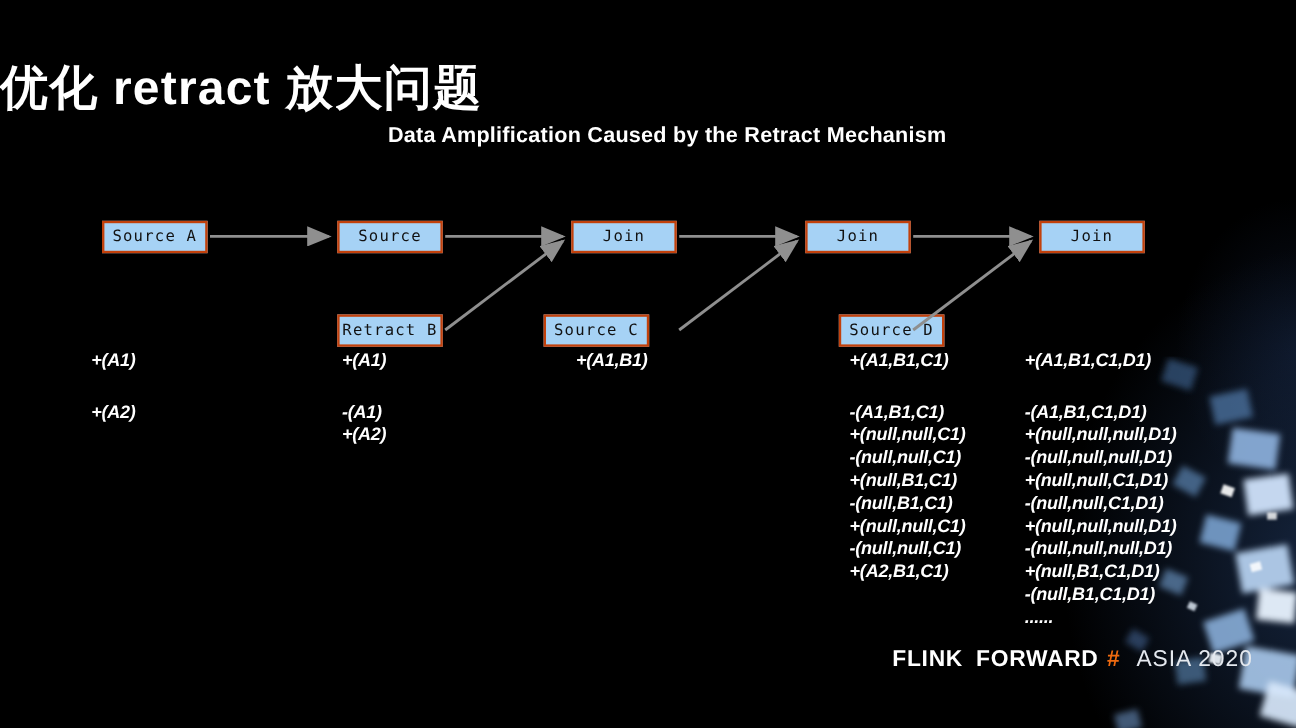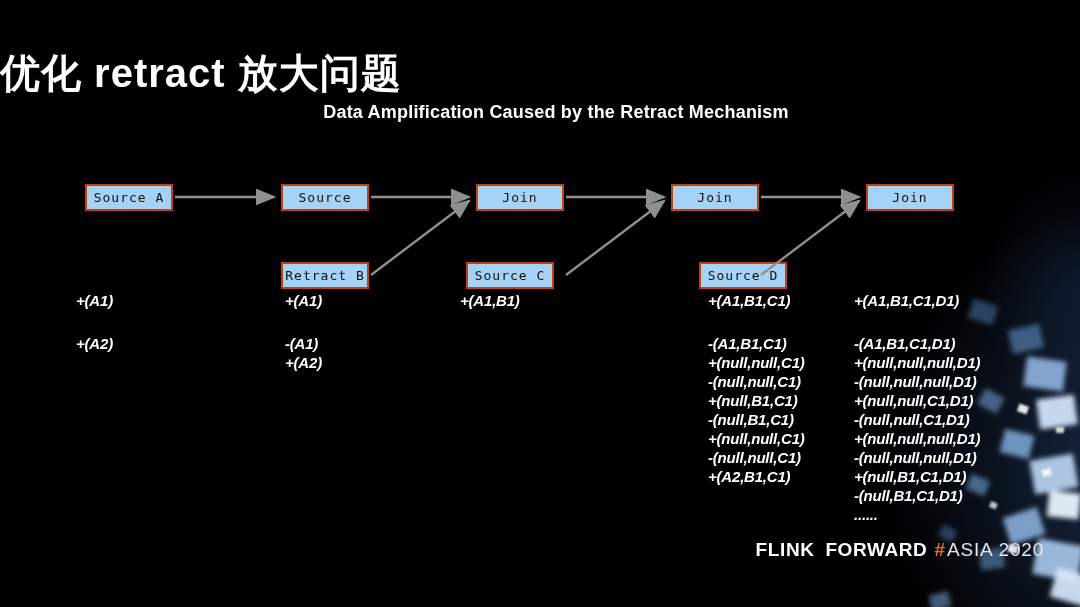--- a/index.html
+++ b/index.html
@@ -42,21 +42,21 @@
     font-style:italic;
   }
   .col .rest{margin-top:24px;}
 
   .footer{
     position:absolute;top:539px;right:36px;display:flex;align-items:flex-start;
     font-size:19px;color:#ffffff;white-space:nowrap;
   }
   .footer .brand{font-weight:700;letter-spacing:0.6px;word-spacing:5px;}
   .footer .hash{font-weight:700;margin-left:7px;color:#ee6a10;}
-  .footer .event{font-weight:400;letter-spacing:0.8px;color:#e4e8ee;margin-left:2px;}
+  .footer .event{font-weight:400;letter-spacing:0.8px;color:#e4e8ee;margin-left:14px;}
 </style>
 </head>
 <body>
 
 <div class="stage">
 
   <div class="bg-glow"></div>
 
   <svg class="bg-cubes" width="270" height="310" viewBox="0 0 270 310">
     <defs>
@@ -114,39 +114,39 @@
         <line x1="761" y1="275" x2="859" y2="201" marker-end="url(#ah)"></line>
       </g>
     </svg>
 
     <div class="node" style="left:85px;top:184px">Source A</div>
     <div class="node" style="left:281px;top:184px">Source</div>
     <div class="node" style="left:476px;top:184px">Join</div>
     <div class="node" style="left:671px;top:184px">Join</div>
     <div class="node" style="left:866px;top:184px">Join</div>
     <div class="node" style="left:281px;top:262px">Retract B</div>
-    <div class="node" style="left:466px;top:262px">Source C</div>
+    <div class="node" style="left:453px;top:262px">Source C</div>
     <div class="node" style="left:699px;top:262px">Source D</div>
 
     <div class="col" style="left:76px">
       <div>+(A1)</div>
       <div class="rest">
         <div>+(A2)</div>
       </div>
     </div>
 
     <div class="col" style="left:285px">
       <div>+(A1)</div>
       <div class="rest">
         <div>-(A1)</div>
         <div>+(A2)</div>
       </div>
     </div>
 
-    <div class="col" style="left:460px">
+    <div class="col" style="left:480px">
       <div>+(A1,B1)</div>
     </div>
 
     <div class="col" style="left:708px">
       <div>+(A1,B1,C1)</div>
       <div class="rest">
         <div>-(A1,B1,C1)</div>
         <div>+(null,null,C1)</div>
         <div>-(null,null,C1)</div>
         <div>+(null,B1,C1)</div>

